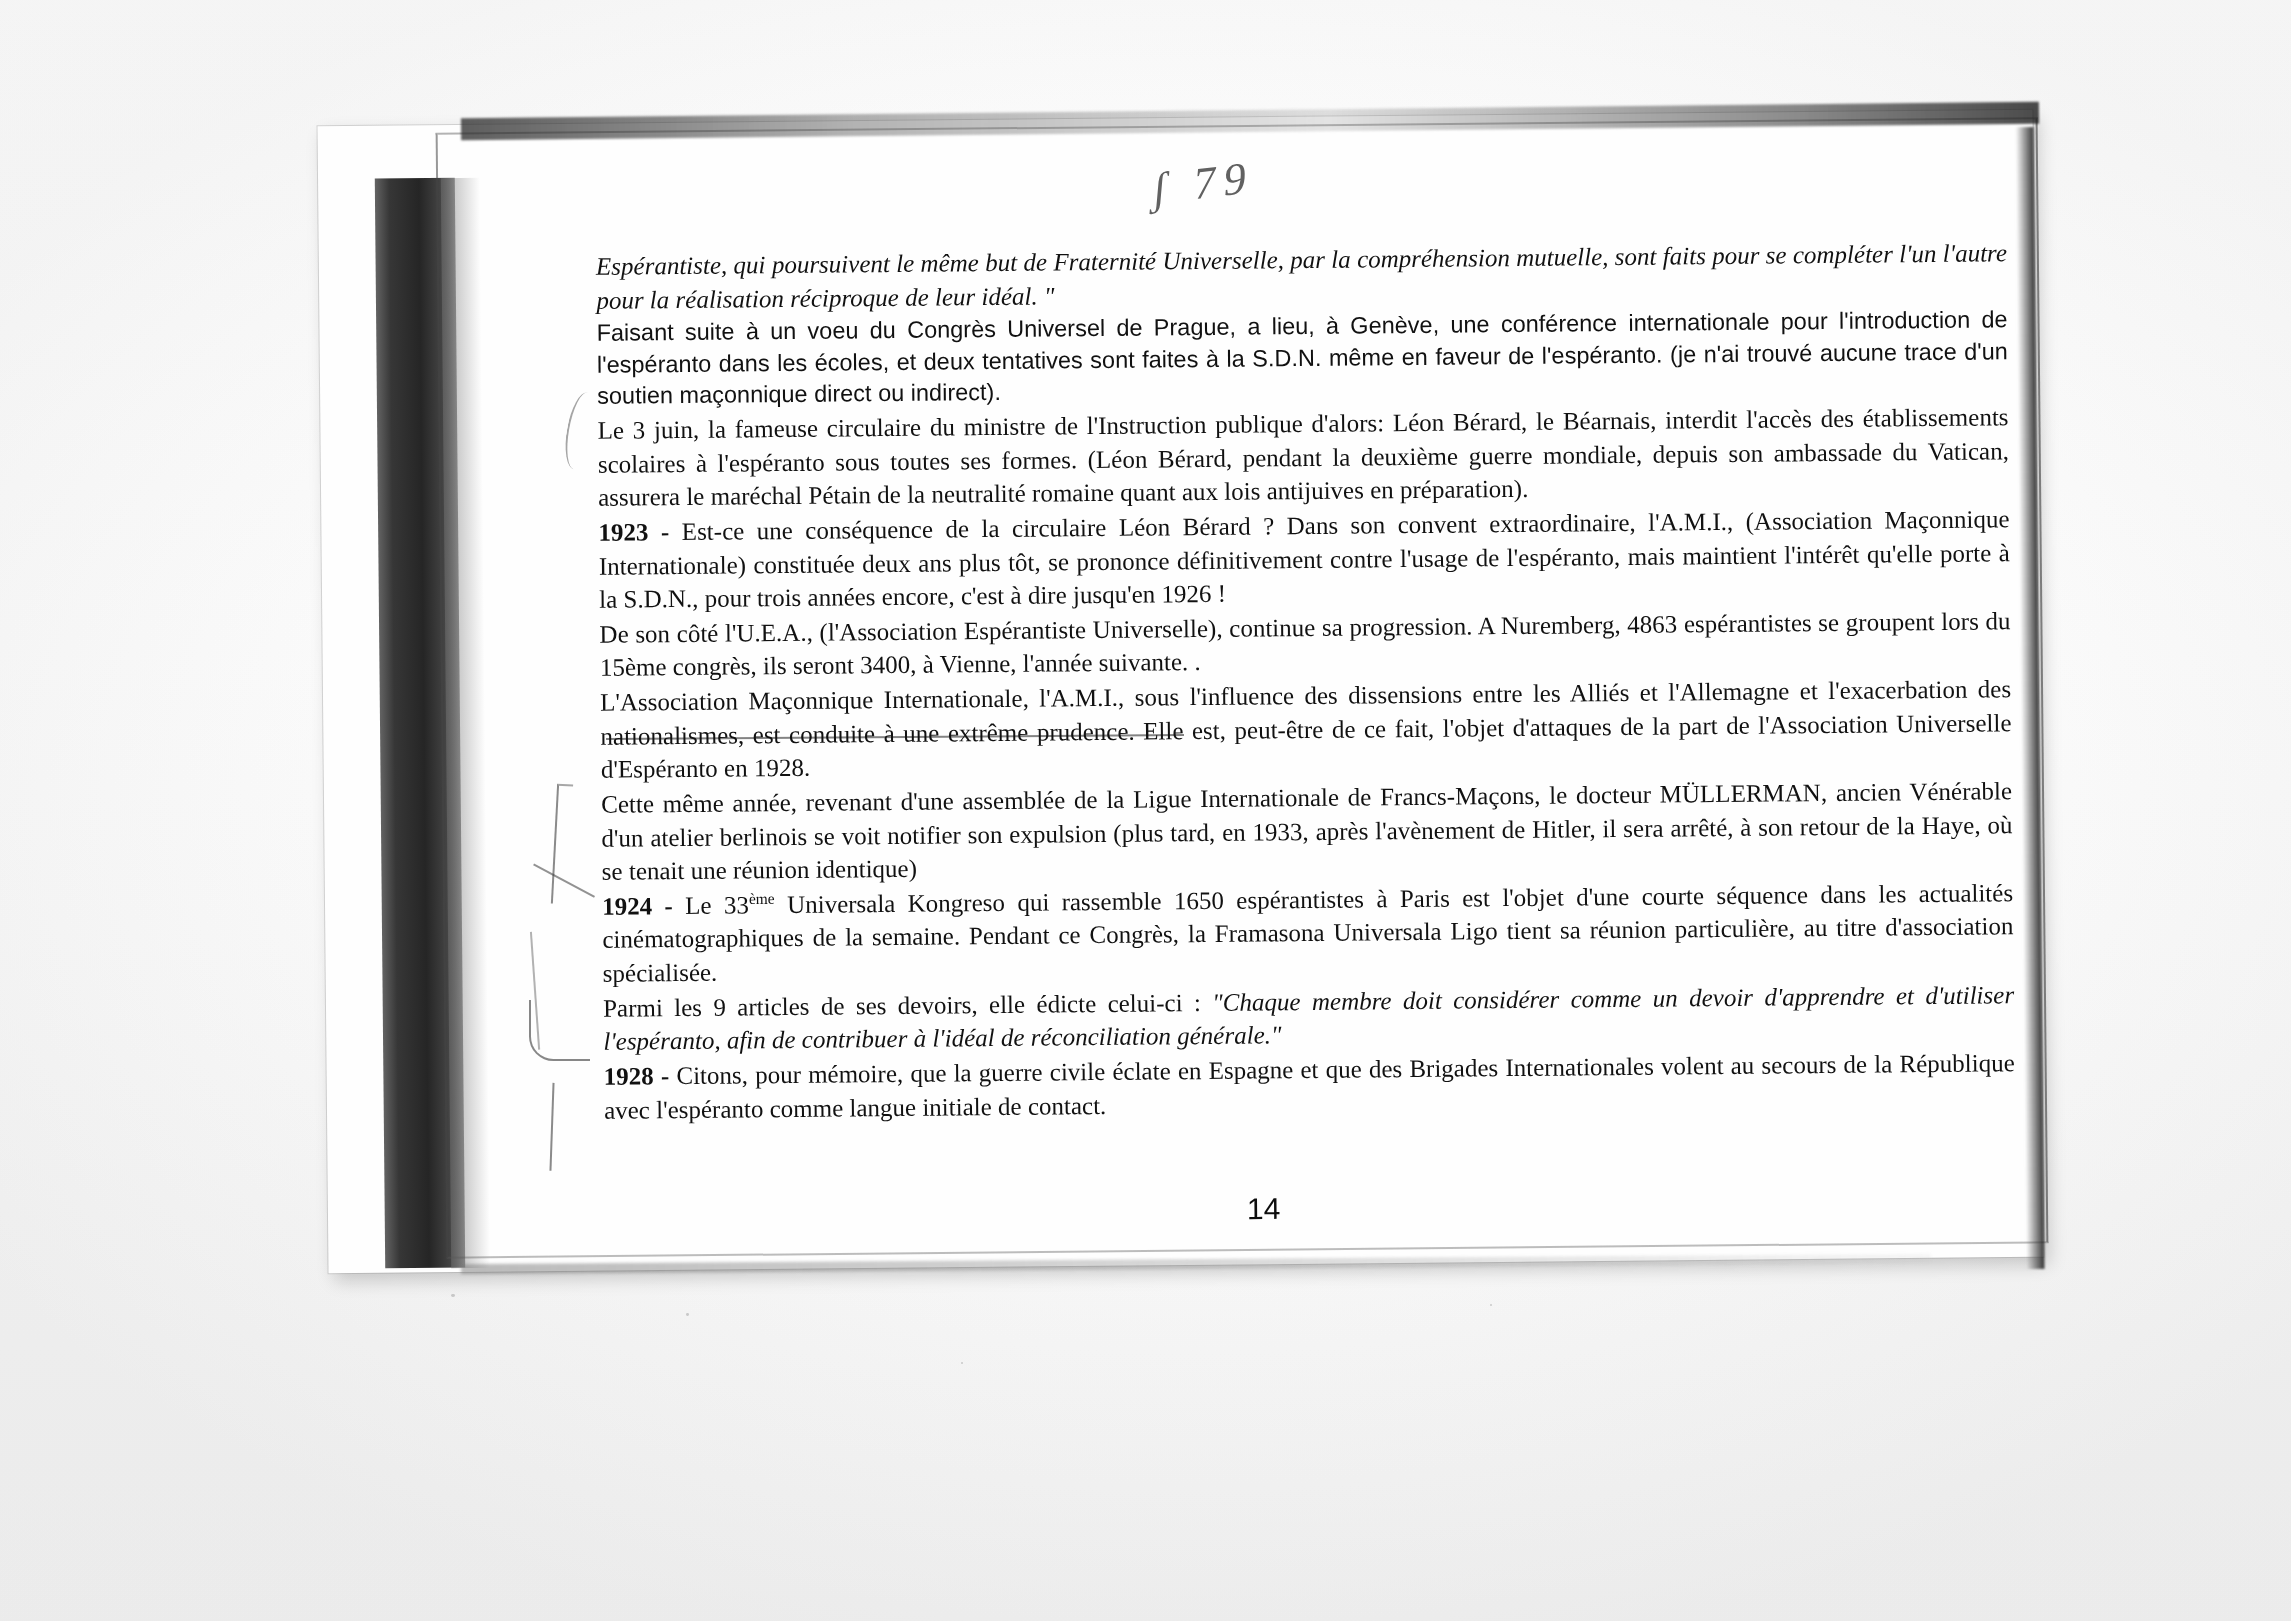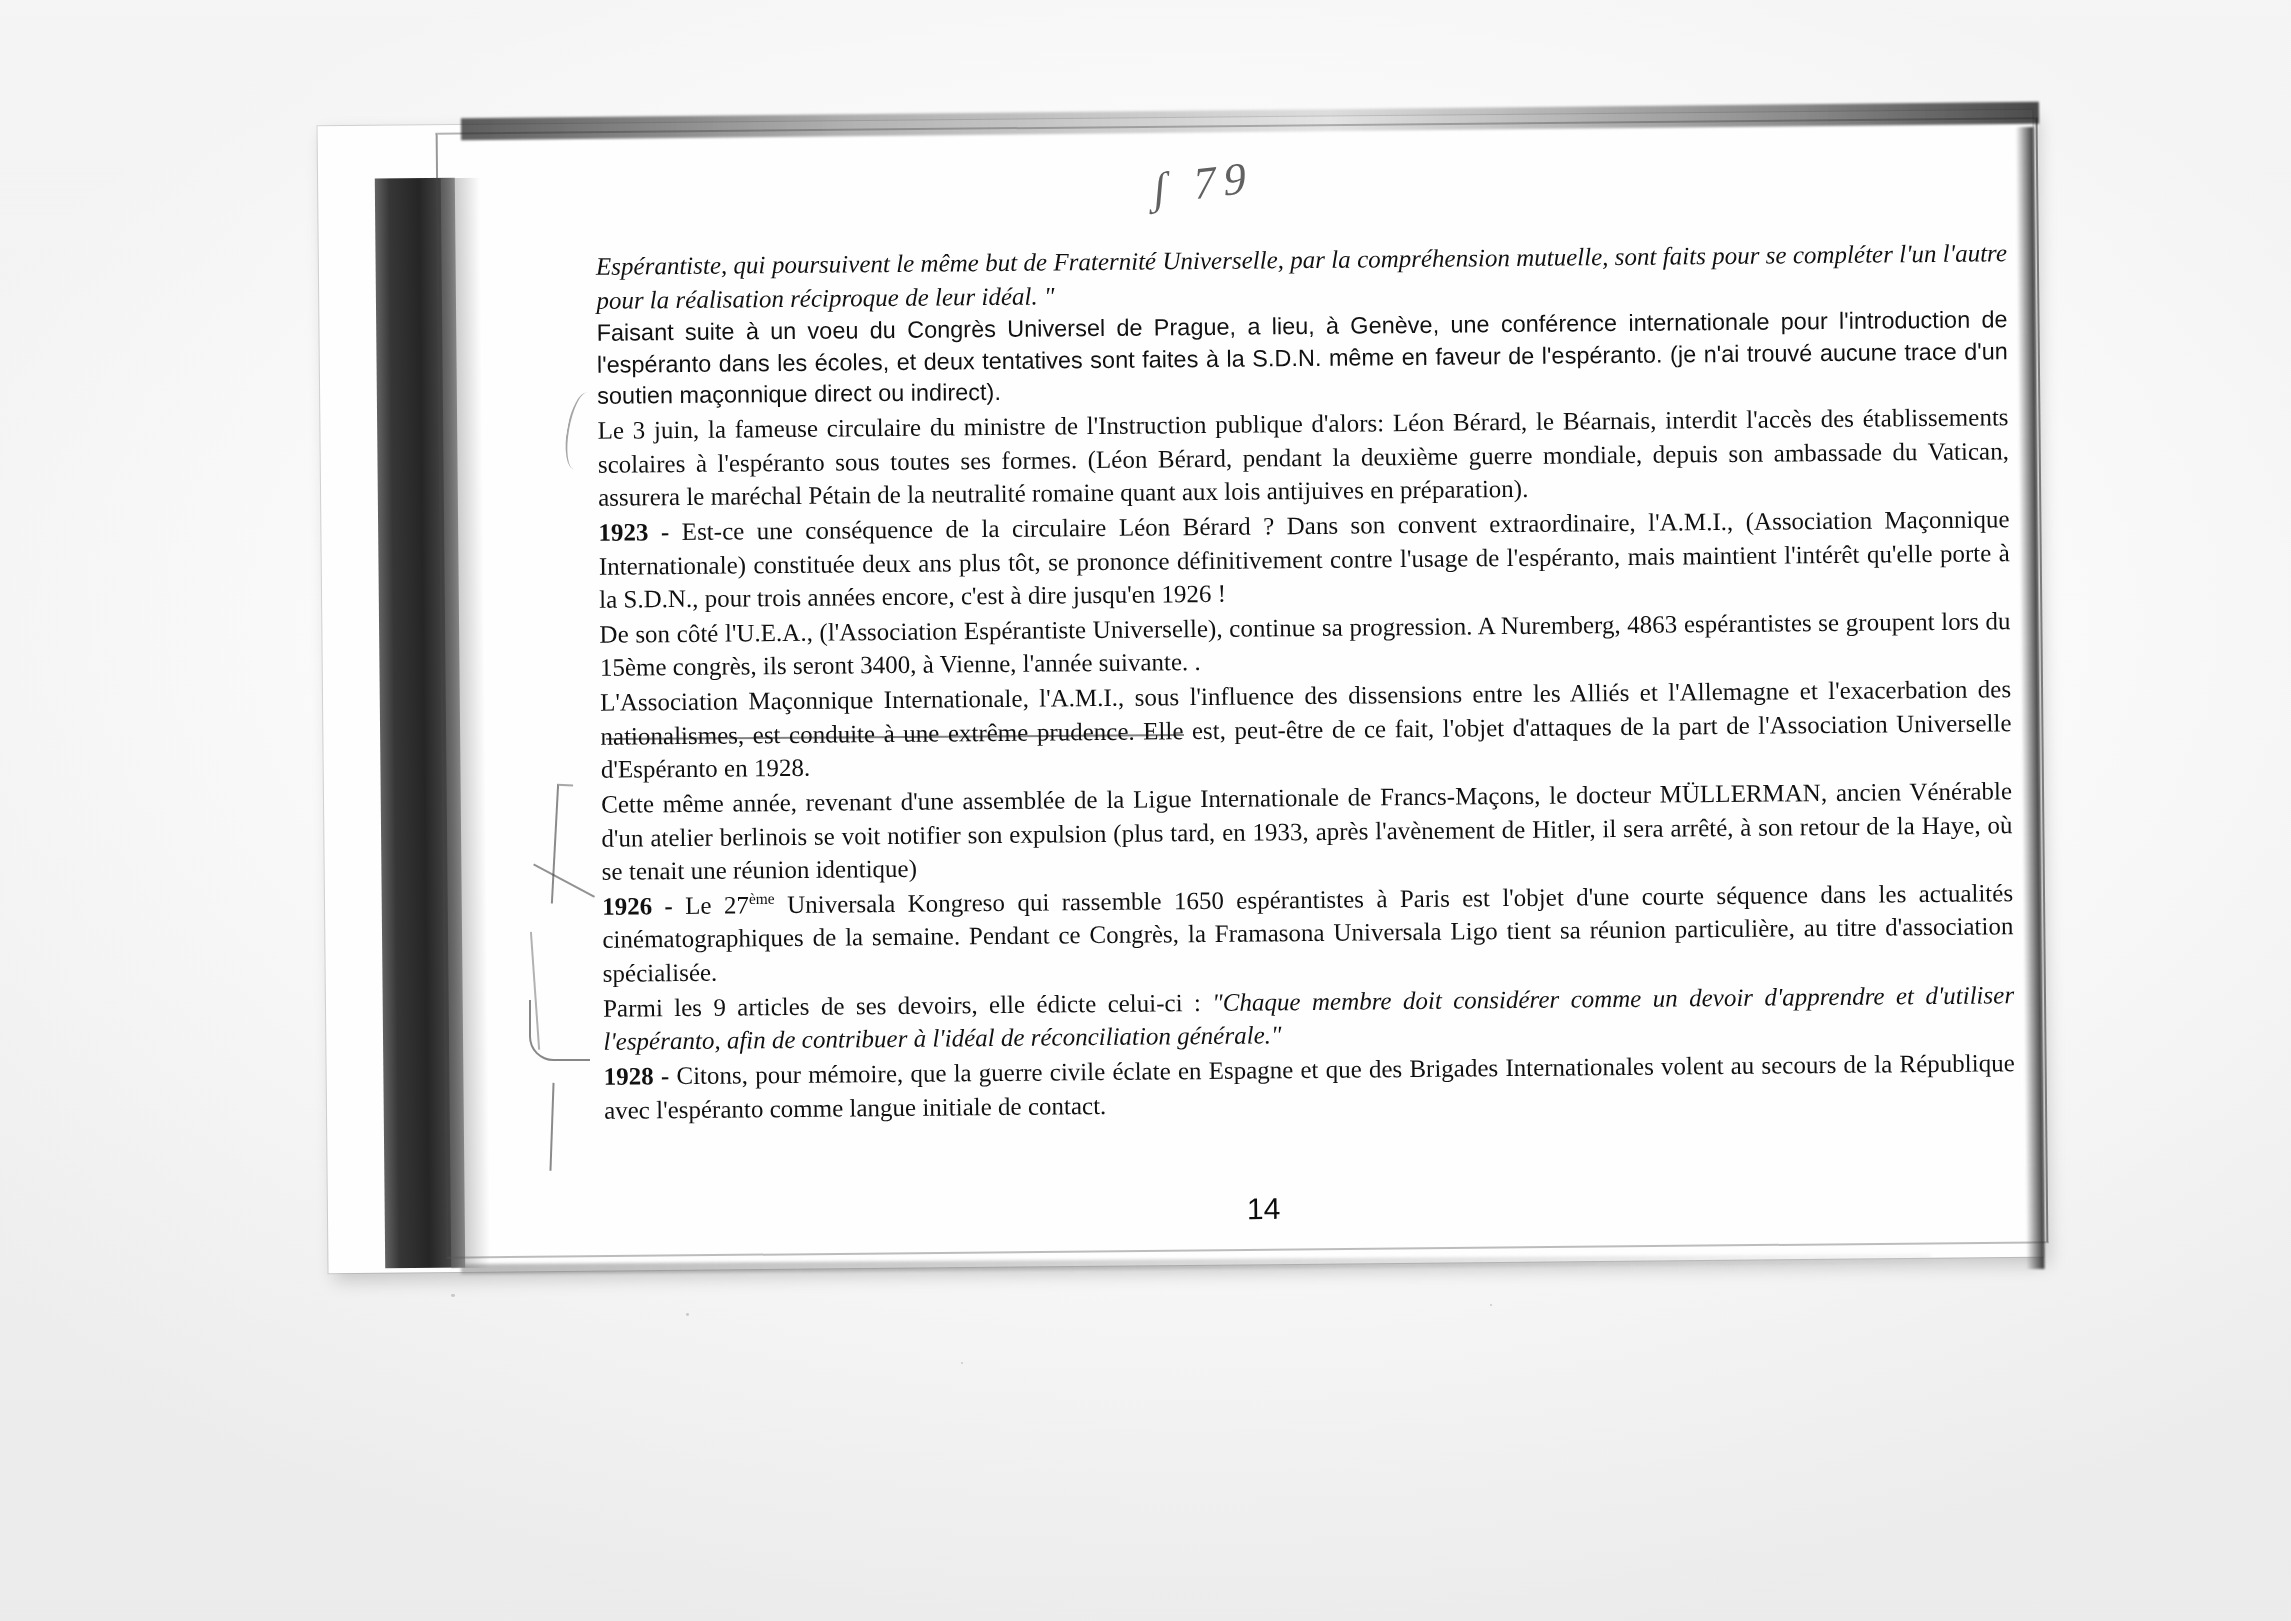--- a/index.html
+++ b/index.html
@@ -229,22 +229,22 @@
       <span>Est-ce une conséquence de la circulaire Léon Bérard ? Dans son convent extraordinaire, l'A.M.I., (Association Maçonnique Internationale) constituée deux ans plus tôt, se prononce définitivement contre l'usage de l'espéranto, mais maintient l'intérêt qu'elle porte à la S.D.N., pour trois années encore, c'est à dire jusqu'en 1926 !</span>
     </p>
 
     <p class="para">De son côté l'U.E.A., (l'Association Espérantiste Universelle), continue sa progression. A Nuremberg, 4863 espérantistes se groupent lors du 15ème congrès, ils seront 3400, à Vienne, l'année suivante. .</p>
 
     <p class="para">L'Association Maçonnique Internationale, l'A.M.I., sous l'influence des dissensions entre les Alliés et l'Allemagne et l'exacerbation des nationalismes, est conduite à une extrême prudence. Elle est, peut-être de ce fait, l'objet d'attaques de la part de l'Association Universelle d'Espéranto en 1928.</p>
 
     <p class="para">Cette même année, revenant d'une assemblée de la Ligue Internationale de Francs-Maçons, le docteur MÜLLERMAN, ancien Vénérable d'un atelier berlinois se voit notifier son expulsion (plus tard, en 1933, après l'avènement de Hitler, il sera arrêté, à son retour de la Haye, où se tenait une réunion identique)</p>
 
     <p class="para gap">
-      <span class="bd">1926 -</span>
-      <span>Le 27</span><sup class="ord">ème</sup><span> Universala Kongreso qui rassemble 1650 espérantistes à Paris est l'objet d'une courte séquence dans les actualités cinématographiques de la semaine. Pendant ce Congrès, la Framasona Universala Ligo tient sa réunion particulière, au titre d'association spécialisée.</span>
+      <span class="bd">1924 -</span>
+      <span>Le 33</span><sup class="ord">ème</sup><span> Universala Kongreso qui rassemble 1650 espérantistes à Paris est l'objet d'une courte séquence dans les actualités cinématographiques de la semaine. Pendant ce Congrès, la Framasona Universala Ligo tient sa réunion particulière, au titre d'association spécialisée.</span>
     </p>
 
     <p class="para">
       <span>Parmi les 9 articles de ses devoirs, elle édicte celui-ci : </span><span class="it">"Chaque membre doit considérer comme un devoir d'apprendre et d'utiliser l'espéranto, afin de contribuer à l'idéal de réconciliation générale."</span>
     </p>
 
     <p class="para gap">
       <span class="bd">1928 -</span>
       <span>Citons, pour mémoire, que la guerre civile éclate en Espagne et que des Brigades Internationales volent au secours de la République avec l'espéranto comme langue initiale de contact.</span>
     </p>

